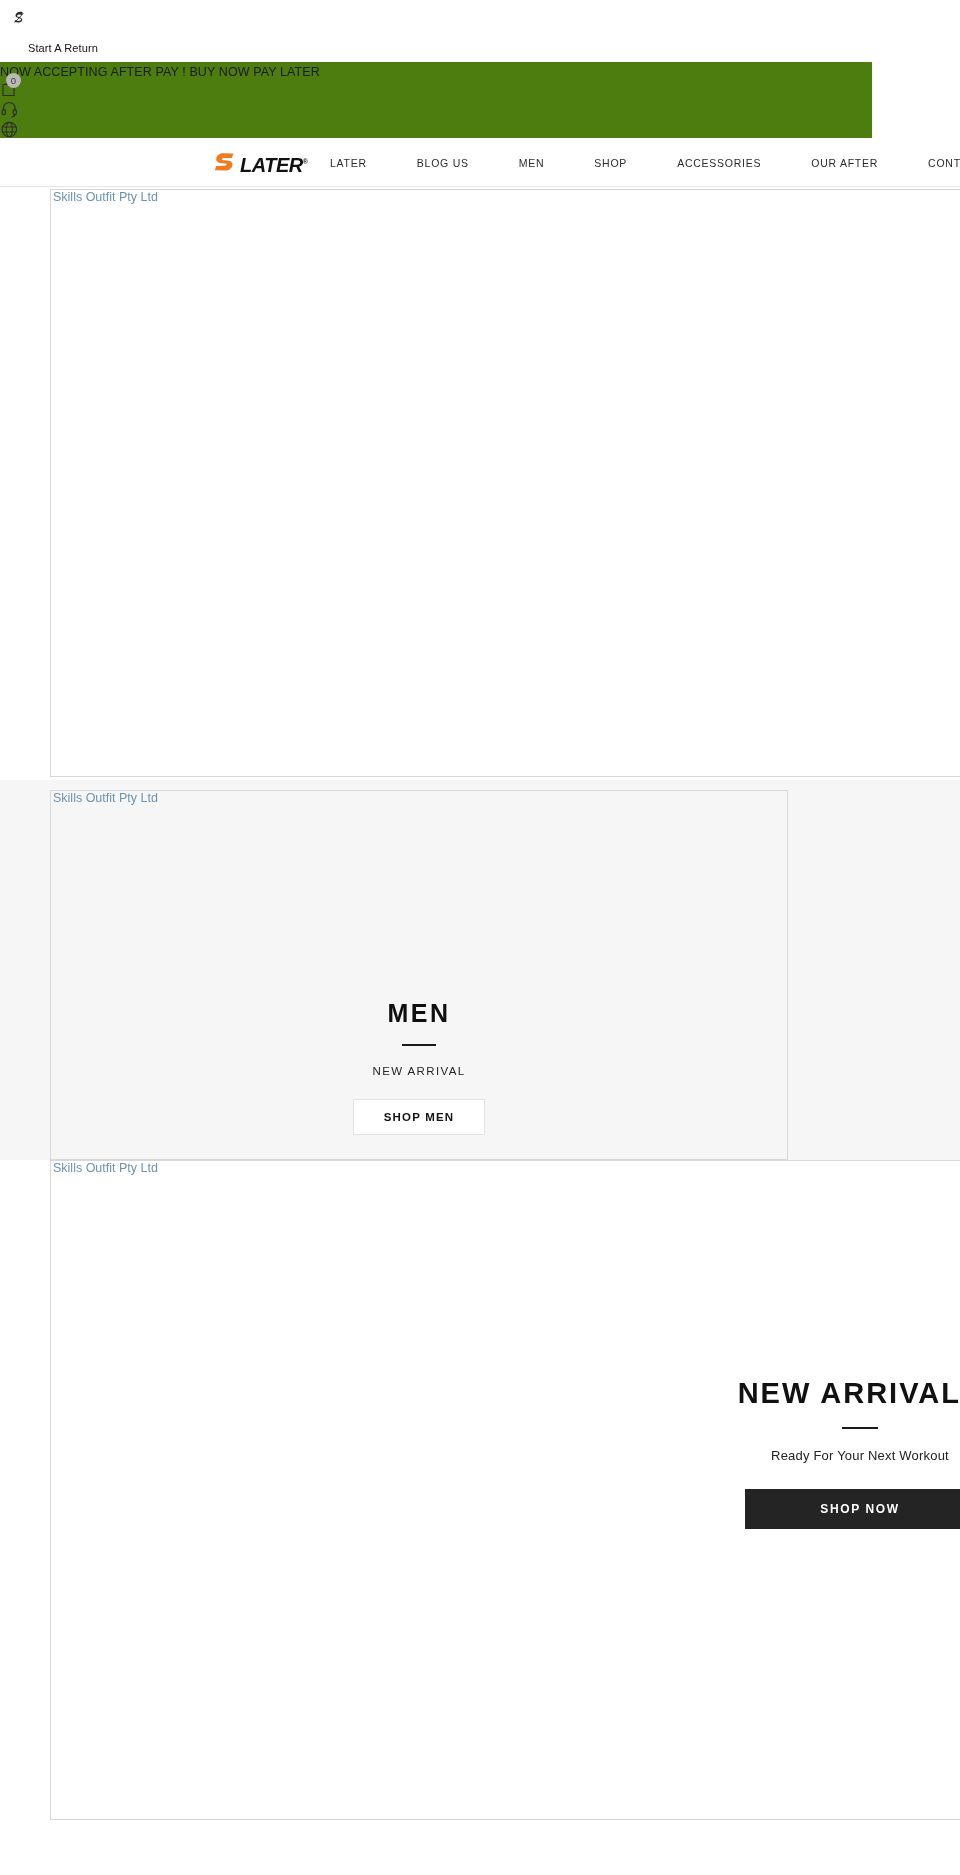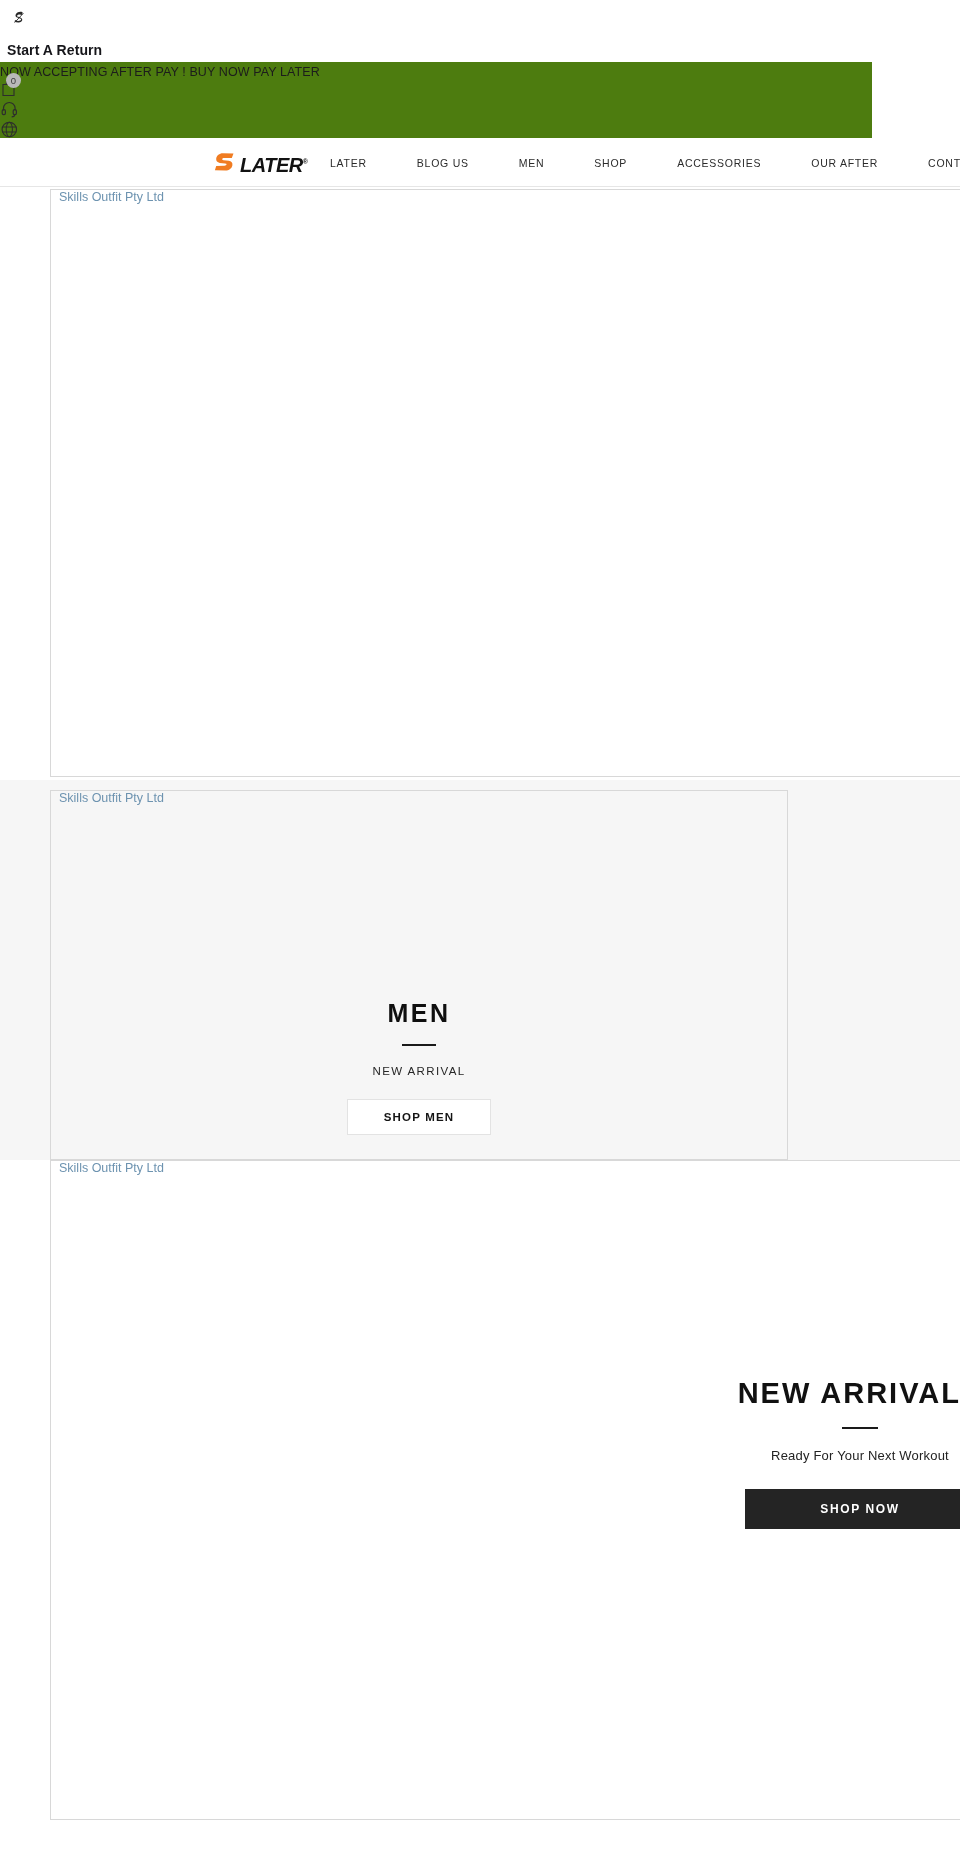--- a/index.html
+++ b/index.html
@@ -24,23 +24,23 @@
     background: #ffffff;
   }
   .tiny-logo {
     position: absolute;
     left: 10px; top: 9px;
     width: 18px; height: 18px;
     display: block;
   }
   .start-return {
     position: absolute;
-    left: 7px; top: 42px;
-    font-size: 14px;
-    font-weight: bold;
+    left: 28px; top: 42px;
+    font-size: 11px;
+    font-weight: normal;
     letter-spacing: 0.1px;
     color: #16161a;
     white-space: nowrap;
   }
 
   
   .promo-bar {
     position: absolute;
     left: 0; top: 62px;
     width: 872px; height: 76px;
@@ -131,21 +131,21 @@
 
   
   .broken-img {
     position: absolute;
     border: 1px solid #d8d8d8;
     background: transparent;
     overflow: hidden;
   }
   .broken-alt {
     position: absolute;
-    left: 8px; top: 1px;
+    left: 2px; top: 1px;
     font-size: 12.5px;
     color: #6d93b0;
     white-space: nowrap;
     line-height: 1.1;
   }
 
   
   .hero-slide {
     left: 50px; top: 189px;
     width: 1120px; height: 588px;
@@ -186,21 +186,21 @@
   }
   .men-sub {
     font-size: 11.5px;
     letter-spacing: 1.4px;
     color: #262626;
     margin: 19px 0 0 0;
   }
   .shop-men-btn {
     display: inline-block;
     margin-top: 22px;
-    width: 144px;
+    width: 132px;
     padding: 11px 0;
     background: #ffffff;
     border: 1px solid #e3e3e3;
     font-size: 11.5px;
     font-weight: bold;
     letter-spacing: 1.2px;
     color: #141414;
     text-align: center;
     cursor: pointer;
     font-family: "Liberation Sans", sans-serif;

